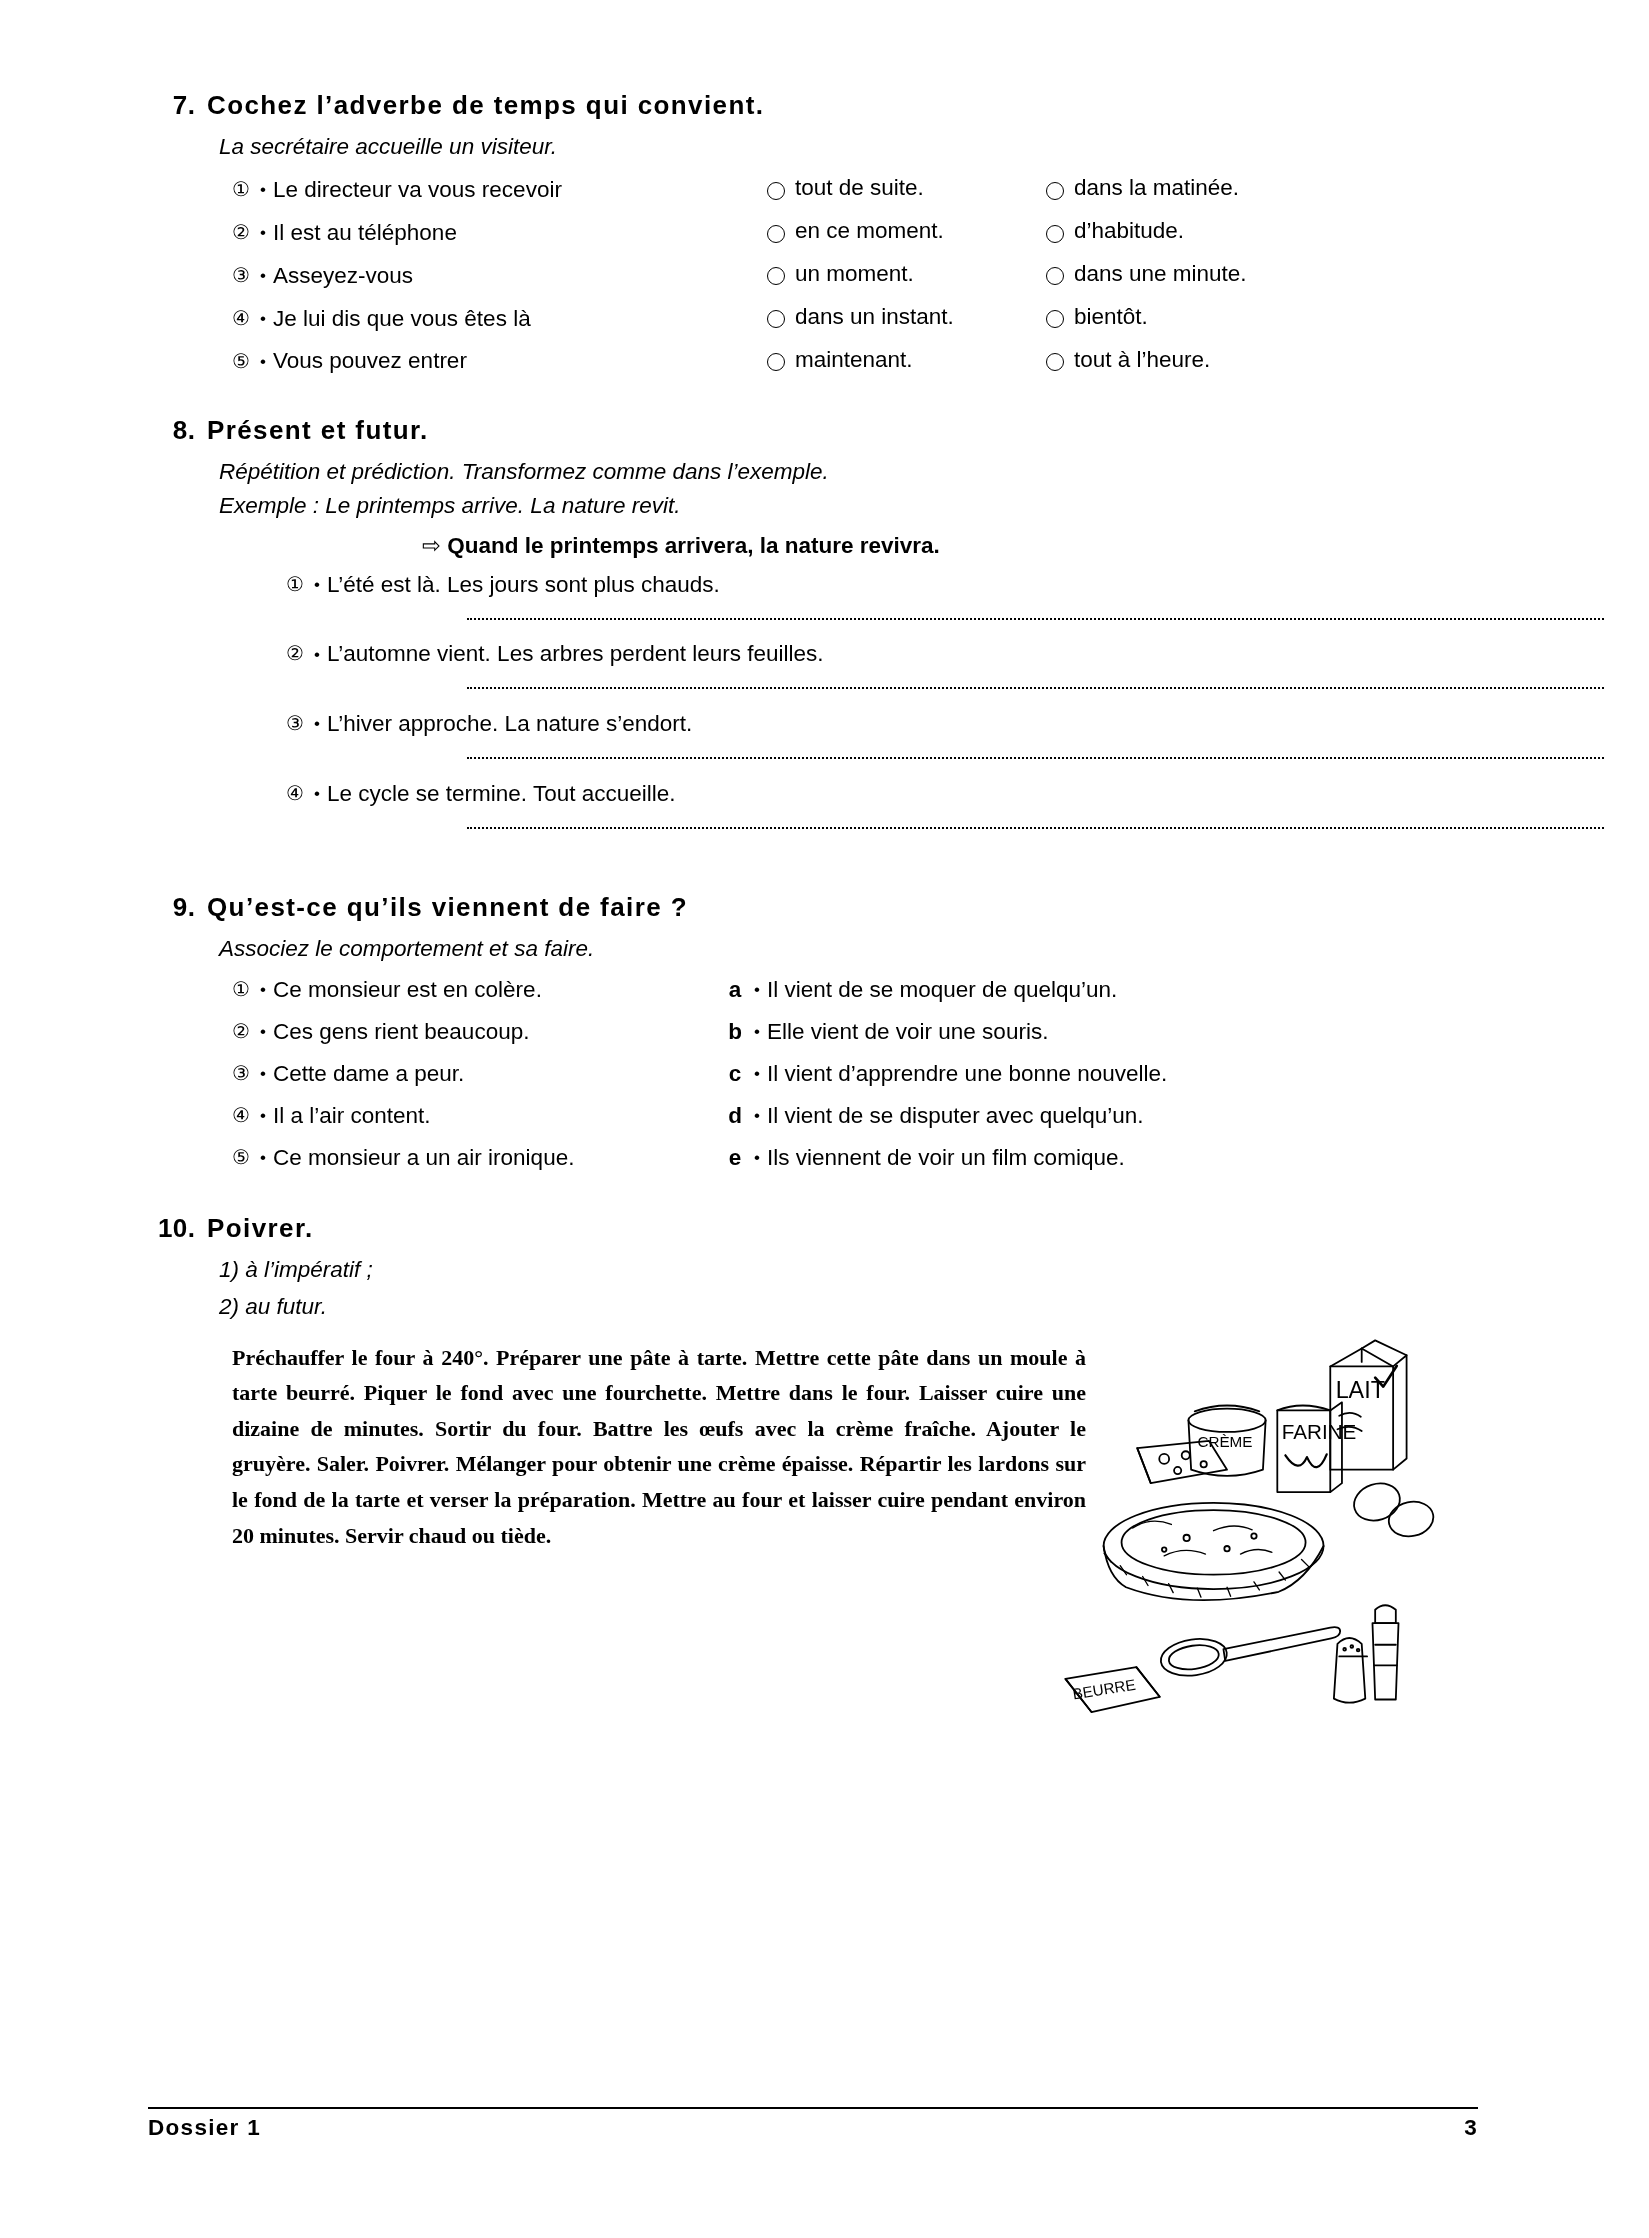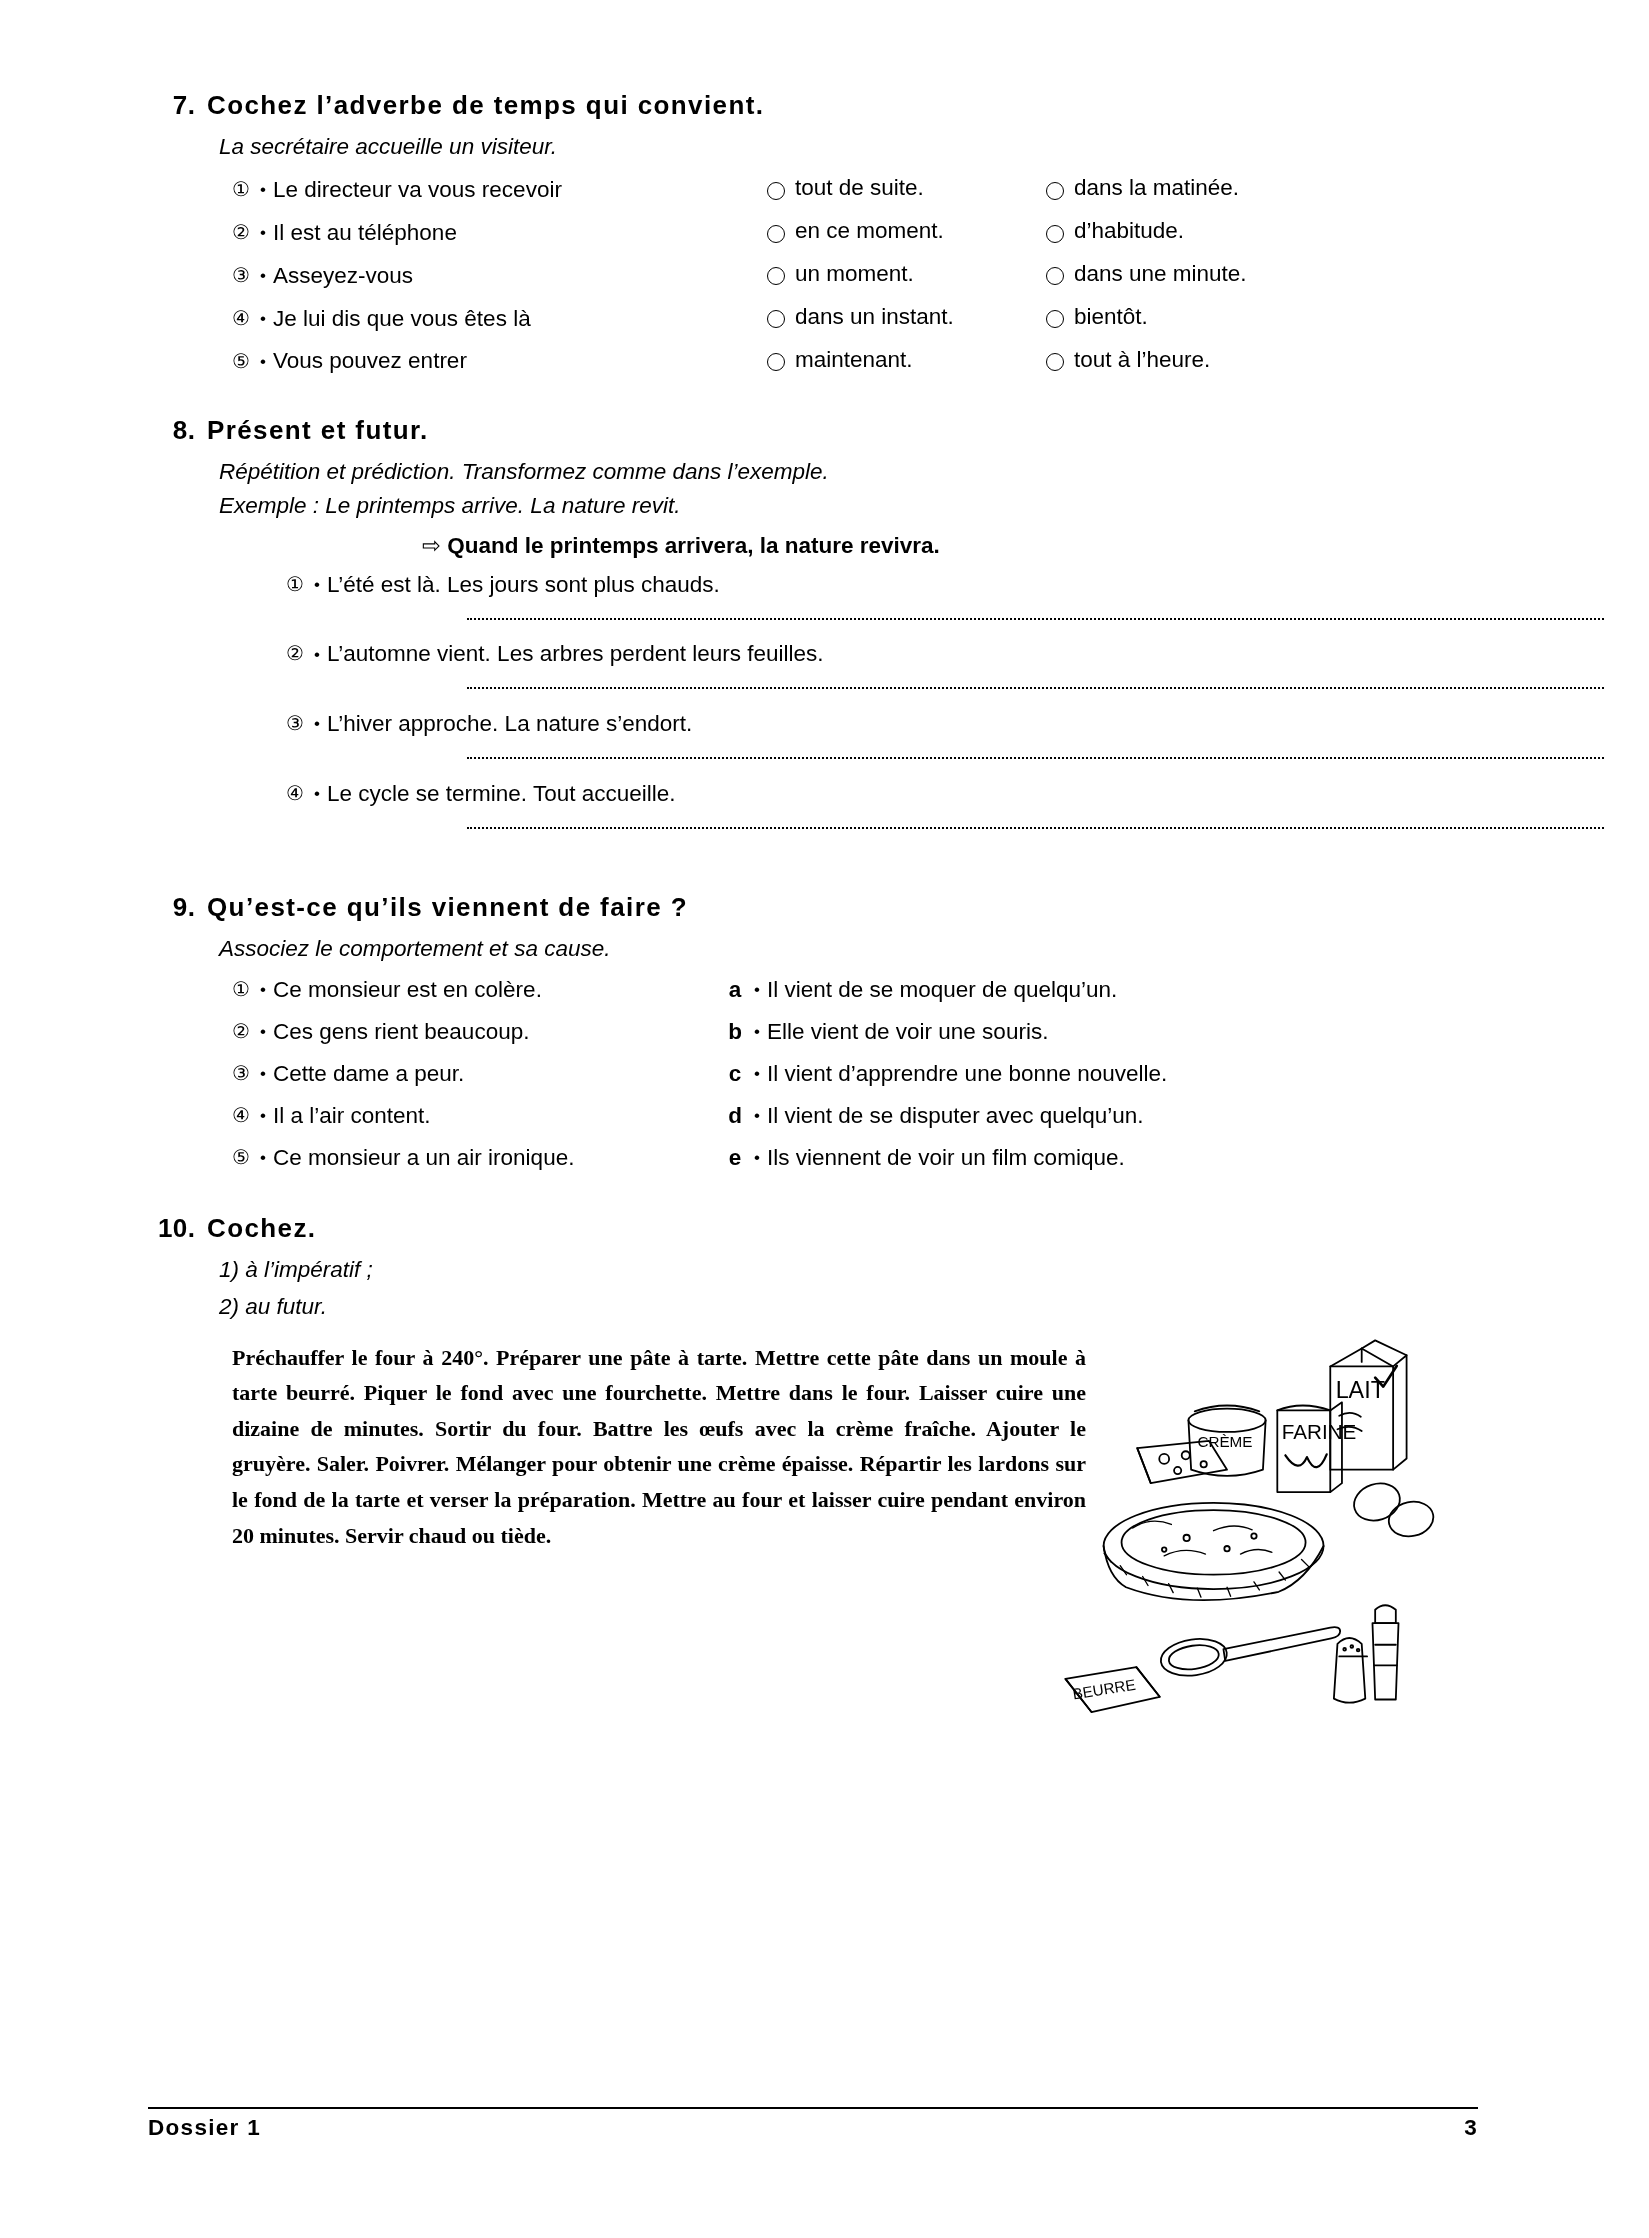--- a/index.html
+++ b/index.html
@@ -298,21 +298,21 @@
       </div>
     </div>
 
     <div class="sep-space-lg"></div>
 
     <div class="ex">
       <div class="ex-head">
         <span class="ex-num">9.</span>
         <span class="ex-title">Qu’est-ce qu’ils viennent de faire ?</span>
       </div>
-      <div class="instr">Associez le comportement et sa cause.</div>
+      <div class="instr">Associez le comportement et sa faire.</div>
 
       <div class="rows">
         <div class="pairrow">
           <span class="pair-left">
             <span class="circnum">①</span>
             <span class="bullet">•</span>
             <span>Ce monsieur est en colère.</span>
           </span>
           <span class="pair-right">
             <span class="letter">a</span>
@@ -373,21 +373,21 @@
           </span>
         </div>
       </div>
     </div>
 
     <div class="sep-space"></div>
 
     <div class="ex">
       <div class="ex-head">
         <span class="ex-num">10.</span>
-        <span class="ex-title">Cochez.</span>
+        <span class="ex-title">Poivrer.</span>
       </div>
       <div class="instr">1) à l’impératif ;</div>
       <div class="instr">2) au futur.</div>
 
       <div class="recipe-wrap">
         <div class="recipe">Préchauffer le four à 240°. Préparer une pâte à tarte. Mettre cette pâte dans un moule à tarte beurré. Piquer le fond avec une fourchette. Mettre dans le four. Laisser cuire une dizaine de minutes. Sortir du four. Battre les œufs avec la crème fraîche. Ajouter le gruyère. Saler. Poivrer. Mélanger pour obtenir une crème épaisse. Répartir les lardons sur le fond de la tarte et verser la préparation. Mettre au four et laisser cuire pendant environ 20 minutes. Servir chaud ou tiède.</div>
 
         <svg class="drawing" viewBox="0 0 1000 900">
           <g fill="none" stroke="#000" stroke-width="4" stroke-linejoin="round" stroke-linecap="round">
 

